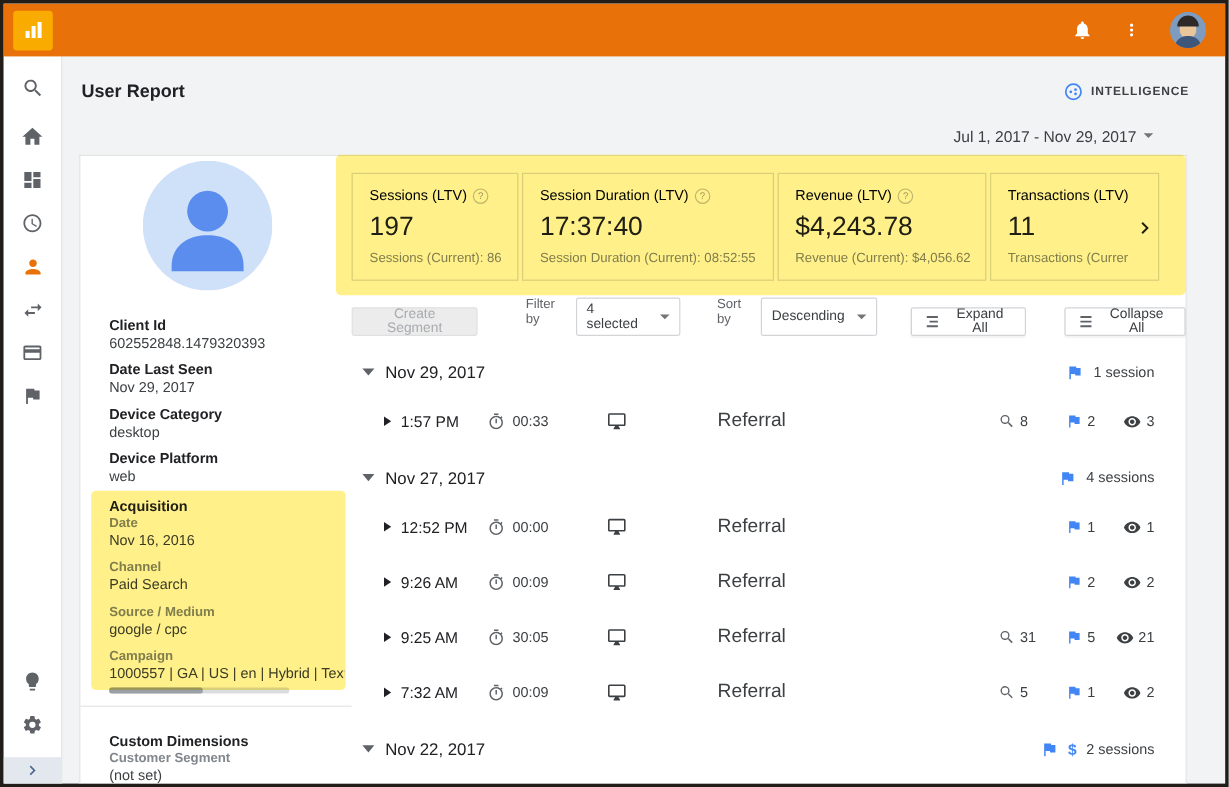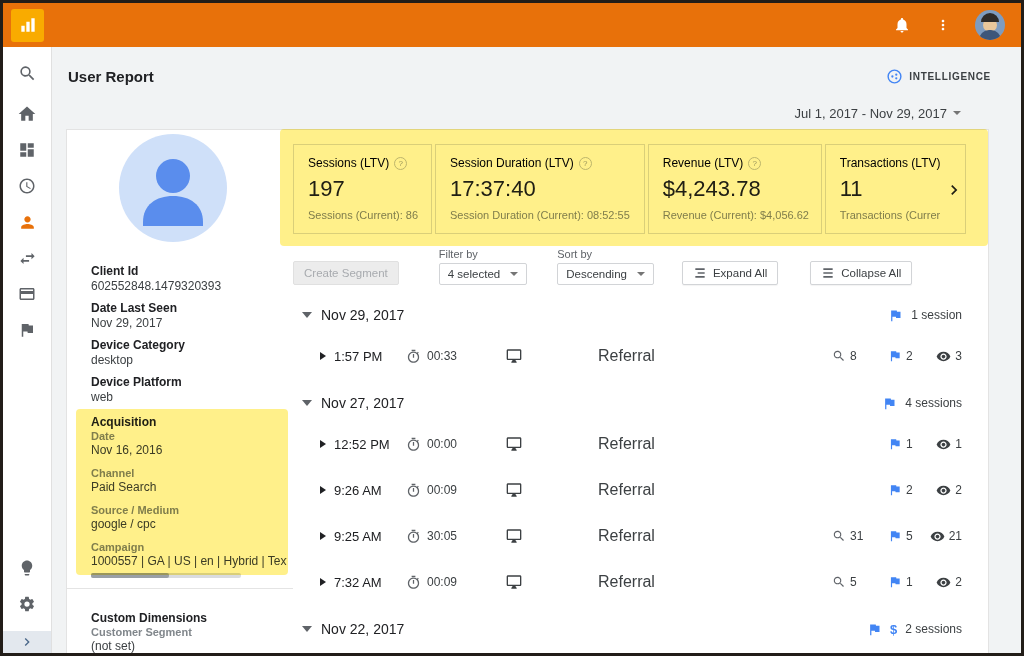--- a/index.html
+++ b/index.html
@@ -60,23 +60,23 @@
   .help { width:13px; height:13px; min-width:13px; border:1px solid #bdc1c6; border-radius:50%; color:#9aa0a6; font-size:8px; display:inline-flex; align-items:center; justify-content:center; }
   .help::after { content:"?"; }
   .metric-value { margin-top:6px; font-size:22px; color:#202124; }
   .metric-sub { margin-top:7px; font-size:11px; color:#80868b; white-space:nowrap; }
   .metrics-chevron { position:absolute; right:24px; top:36px; color:#202124; cursor:pointer; }
 
   
   .toolbar { margin-top:14px; display:flex; align-items:flex-end; }
   .btn { height:24px; display:inline-flex; align-items:center; gap:6px; padding:0 10px; font-size:11.5px; border:1px solid #d2d4d7; border-radius:2px; background:#fff; color:#3c4043; cursor:pointer; box-shadow:0 1px 1px rgba(0,0,0,.05); }
   .btn.disabled { background:#ececec; border-color:#e0e0e0; color:#a8abaf; box-shadow:none; cursor:default; }
-  .ctl-group { display:flex; flex-direction:column; gap:3px; }
+  .ctl-group { display:flex; gap:3px; }
   .ctl-label { font-size:11px; color:#5f6368; }
-  .select { height:22px; display:inline-flex; align-items:center; justify-content:space-between; gap:10px; padding:0 8px; font-size:11.5px; border:1px solid #d2d4d7; border-radius:2px; background:#fff; color:#3c4043; cursor:pointer; }
+  .select { height:32px; display:inline-flex; align-items:center; justify-content:space-between; gap:10px; padding:0 8px; font-size:11.5px; border:1px solid #d2d4d7; border-radius:2px; background:#fff; color:#3c4043; cursor:pointer; }
   .sel-caret { width:0; height:0; border-left:4px solid transparent; border-right:4px solid transparent; border-top:4px solid #757575; }
 
   
   .session-list { margin-top:12px; padding-right:26px; }
   .group-header { height:36px; display:flex; align-items:center; padding-left:9px; cursor:pointer; }
   .group-header.gap { margin-top:6px; }
   .caret-down { width:0; height:0; border-left:5px solid transparent; border-right:5px solid transparent; border-top:6px solid #5f6368; }
   .group-date { margin-left:9px; font-size:14px; color:#202124; }
   .group-badge { margin-left:auto; display:flex; align-items:flex-start; gap:8px; }
   .badge-text { font-size:12px; color:#3c4043; }

